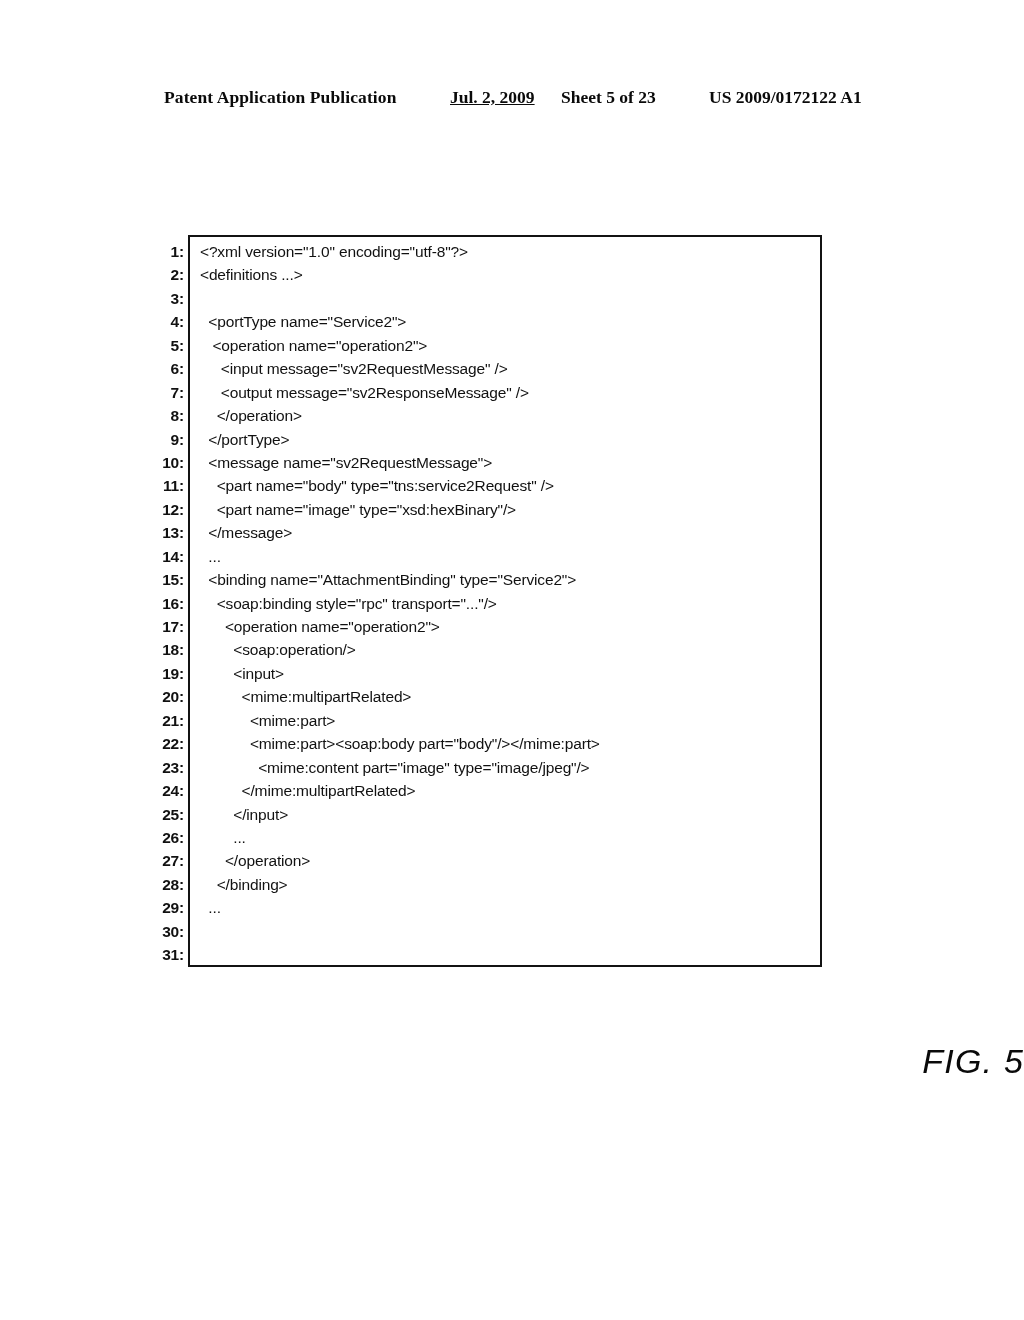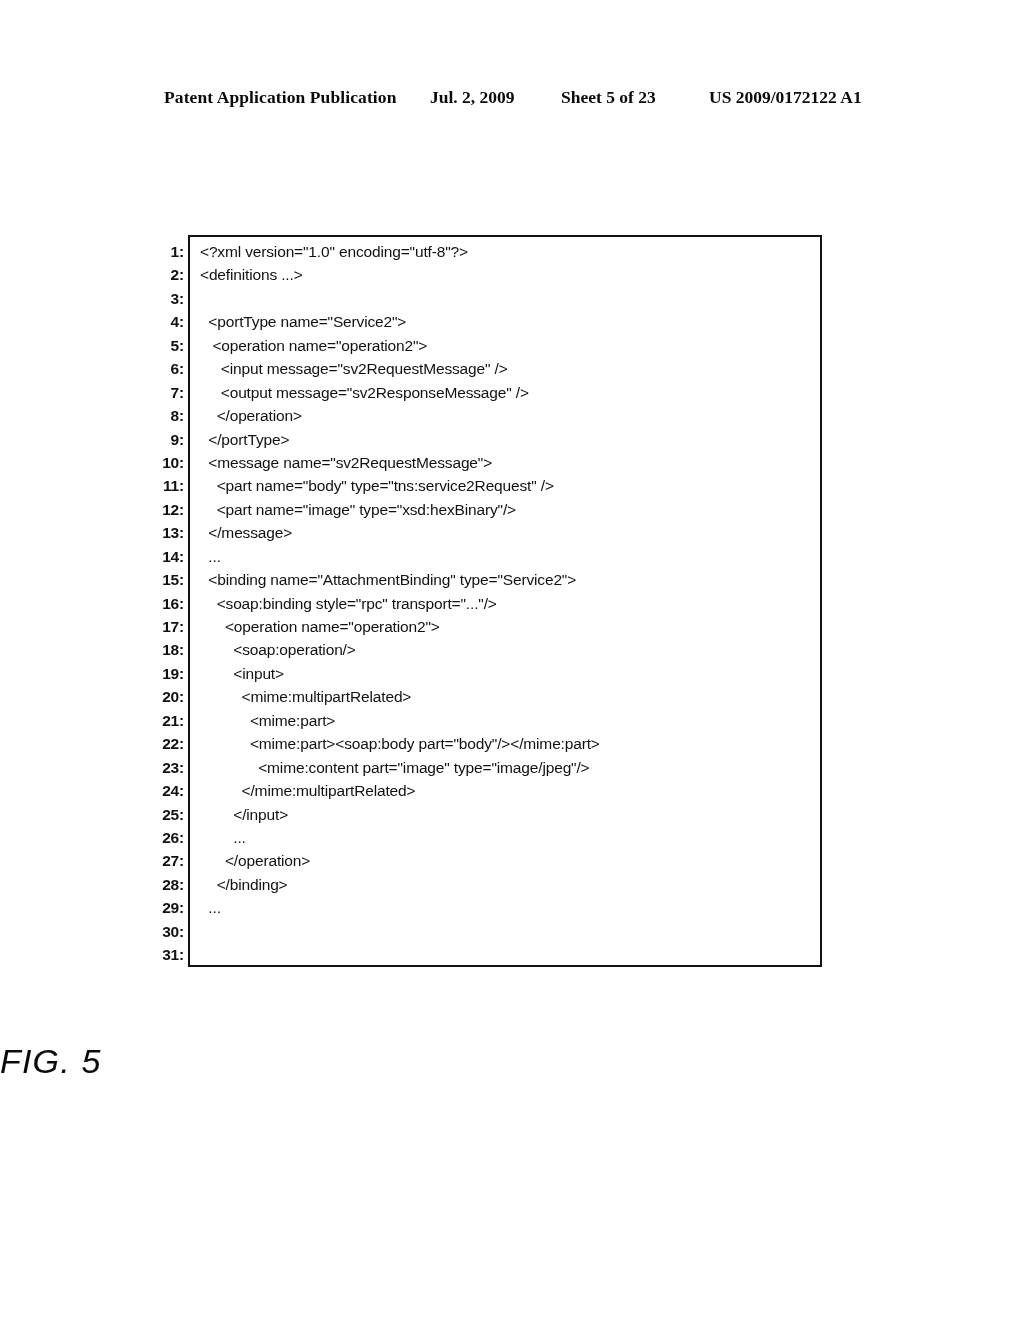--- a/index.html
+++ b/index.html
@@ -24,21 +24,21 @@
     width: 1024px;
     height: 26px;
     font-family: "Liberation Serif", serif;
     font-weight: bold;
     font-size: 17.5px;
     line-height: 26px;
     white-space: nowrap;
     color: #0a0a0a;
   }
   .page-header .hdr-pub   { position: absolute; left: 131px; top: 0; letter-spacing: 0.1px; margin-left: 33px; }
-  .page-header .hdr-date  { position: absolute; left: 430px; top: 0; }
+  .page-header .hdr-date  { position: absolute; left: 450px; top: 0; text-decoration: underline; }
   .page-header .hdr-sheet { position: absolute; left: 561px; top: 0; font-family: Liberation Serif, serif; }
   .page-header .hdr-docid { position: absolute; left: 709px; top: 0; }
 
   
   .figure {
     position: absolute;
     left: 0;
     top: 0;
     width: 1024px;
     height: 1320px;
@@ -90,21 +90,21 @@
     white-space: pre;
     padding-left: 12px;
   }
 
   
   .fig-caption {
     position: absolute;
     left: 0;
     top: 1042px;
     width: 1024px;
-    text-align: left;
+    text-align: right;
     font-family: "Liberation Sans", sans-serif;
     font-style: italic;
     font-size: 34px;
     letter-spacing: 1.2px;
     color: #0a0a0a;
   }
 </style>
 </head>
 <body>
 

